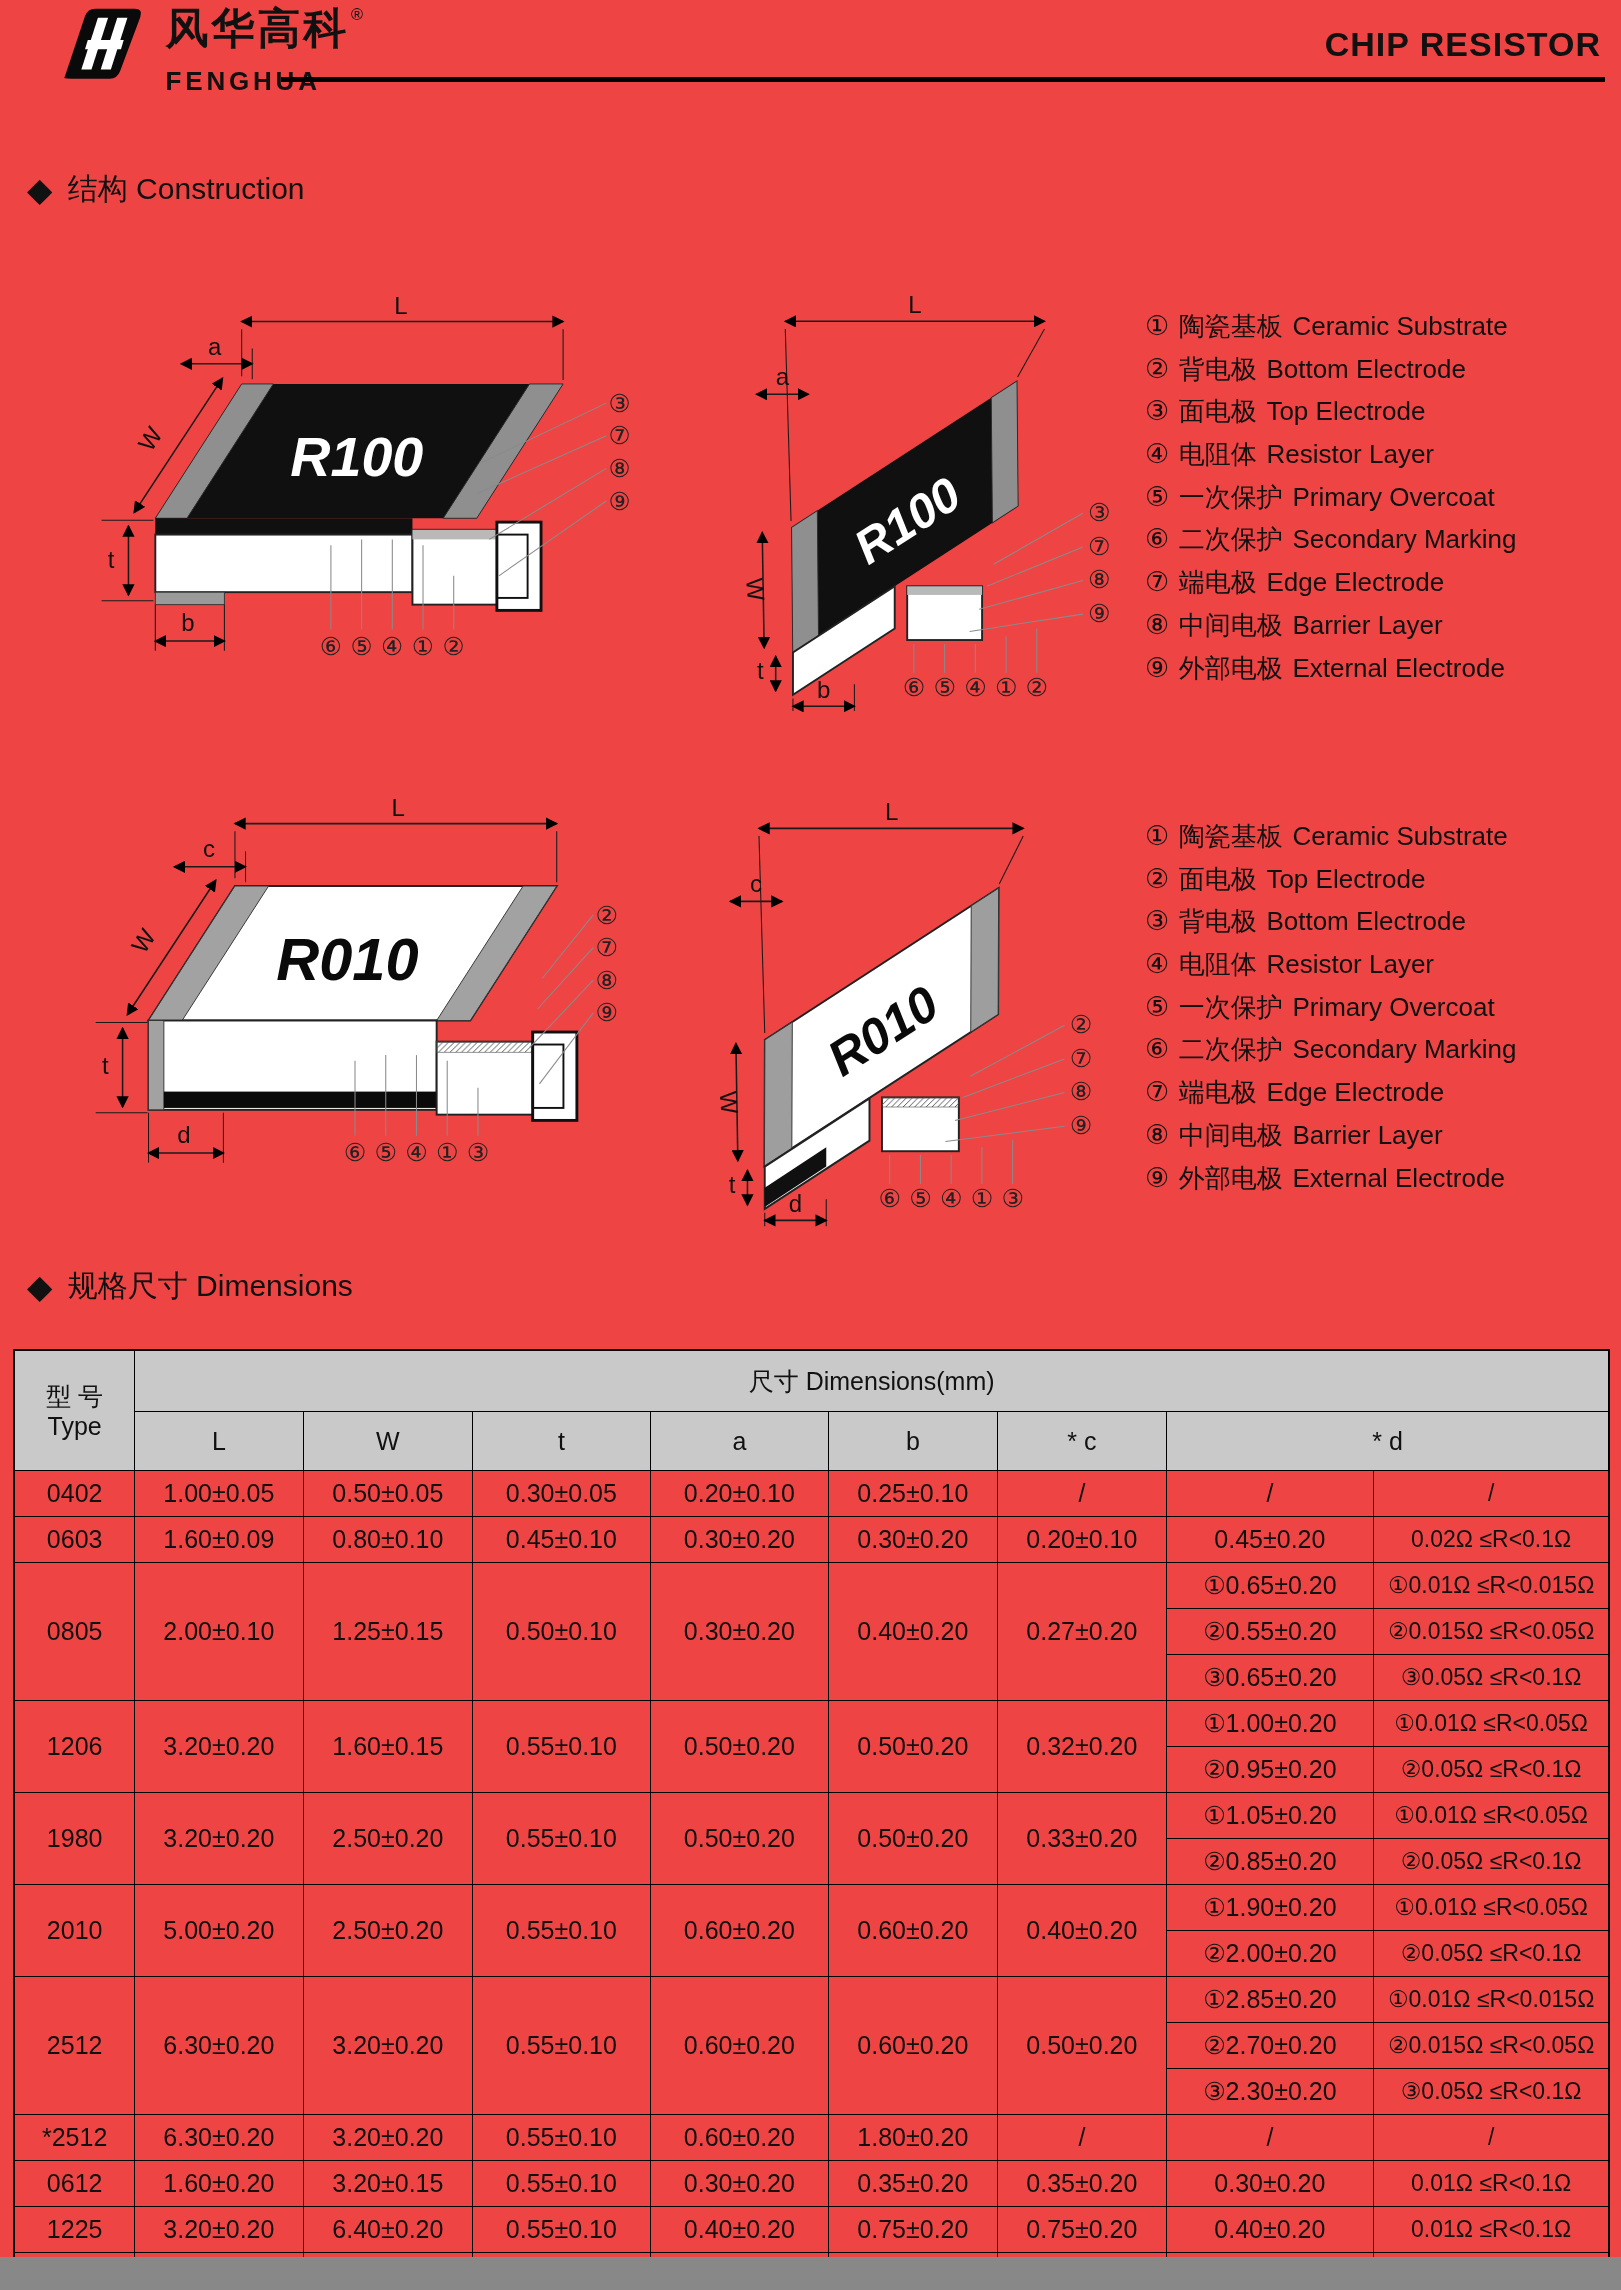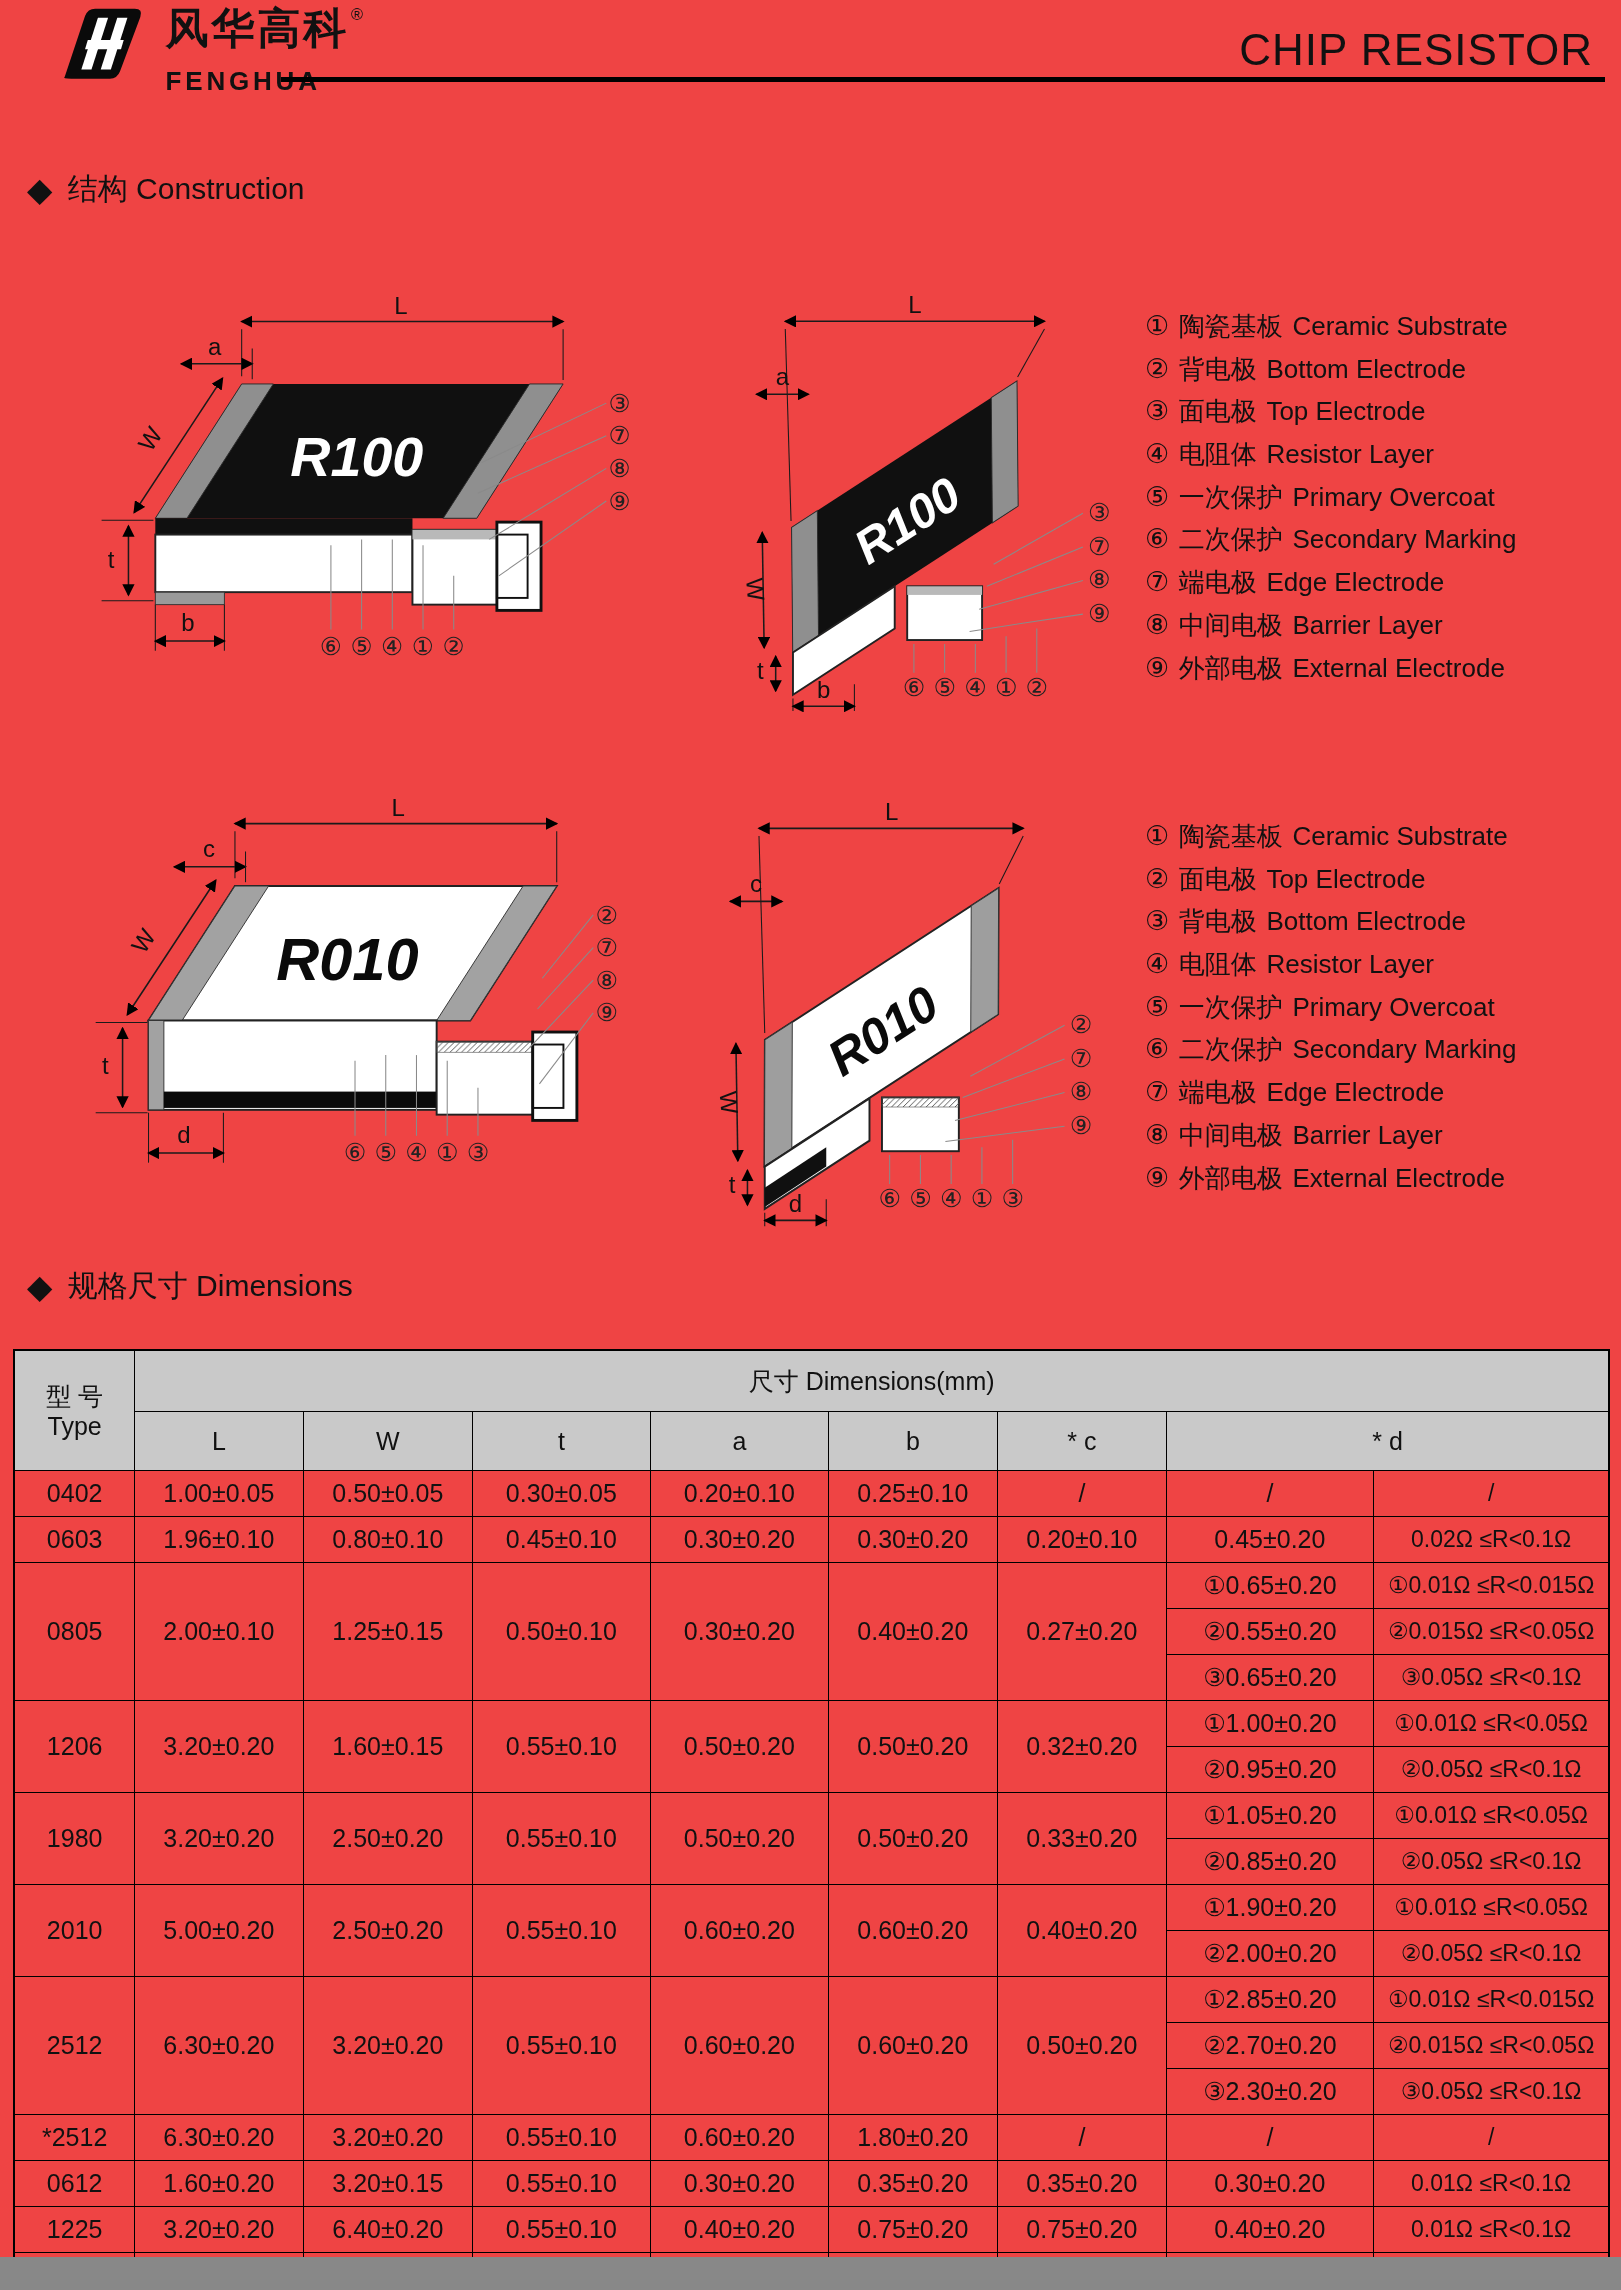--- a/index.html
+++ b/index.html
@@ -6,21 +6,21 @@
   .page{position:relative;width:1622px;height:2257px;background:#ef4444;
         font-family:"Liberation Sans","DejaVu Sans",sans-serif;color:#111;overflow:hidden;}
   .abs{position:absolute;}
 
   
   .logo-wrap{position:absolute;left:50px;top:5.8px;display:flex;align-items:flex-start;}
   .brand{margin-left:9.6px;line-height:1.05;}
   .logo-zh{font-size:43px;font-weight:bold;letter-spacing:2.9px;}
   .logo-en{font-size:26px;font-weight:bold;letter-spacing:3.8px;margin-top:17px;}
   .reg{font-size:16.3px;vertical-align:top;margin-left:1.9px;}
-  .doc-title{position:absolute;right:29px;top:25px;font-size:44px;letter-spacing:1px;}
+  .doc-title{position:absolute;right:21px;top:25px;font-size:34px;letter-spacing:1px;font-weight:bold;}
   .header-rule{position:absolute;left:281px;right:17.3px;top:77px;height:4.8px;background:#000;}
 
   
   .sec-title{position:absolute;display:flex;align-items:center;gap:15.4px;font-size:30px;}
   .sec-title .bullet{font-size:33px;line-height:1;}
   .subtitle{position:absolute;font-size:28px;white-space:nowrap;}
 
   
   .legend{position:absolute;list-style:none;margin:0;padding:0;}
   .legend li{display:flex;align-items:baseline;gap:9.6px;margin-bottom:7.7px;font-size:26px;white-space:nowrap;}
@@ -442,21 +442,21 @@
         <td>0.30±0.05</td>
         <td>0.20±0.10</td>
         <td>0.25±0.10</td>
         <td>/</td>
         <td>/</td>
         <td class="rng">/</td>
       </tr>
 
       <tr>
         <td>0603</td>
-        <td>1.96±0.10</td>
+        <td>1.60±0.09</td>
         <td>0.80±0.10</td>
         <td>0.45±0.10</td>
         <td>0.30±0.20</td>
         <td>0.30±0.20</td>
         <td>0.20±0.10</td>
         <td>0.45±0.20</td>
         <td class="rng">0.02Ω ≤R&lt;0.1Ω</td>
       </tr>
 
       <tr>

